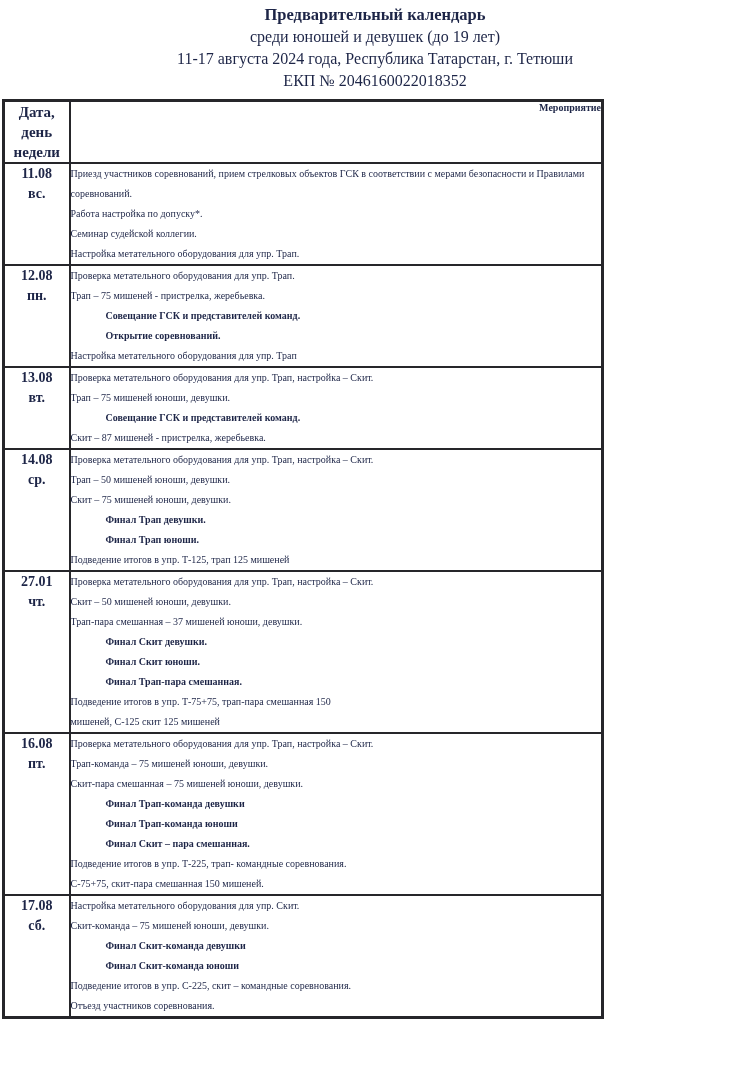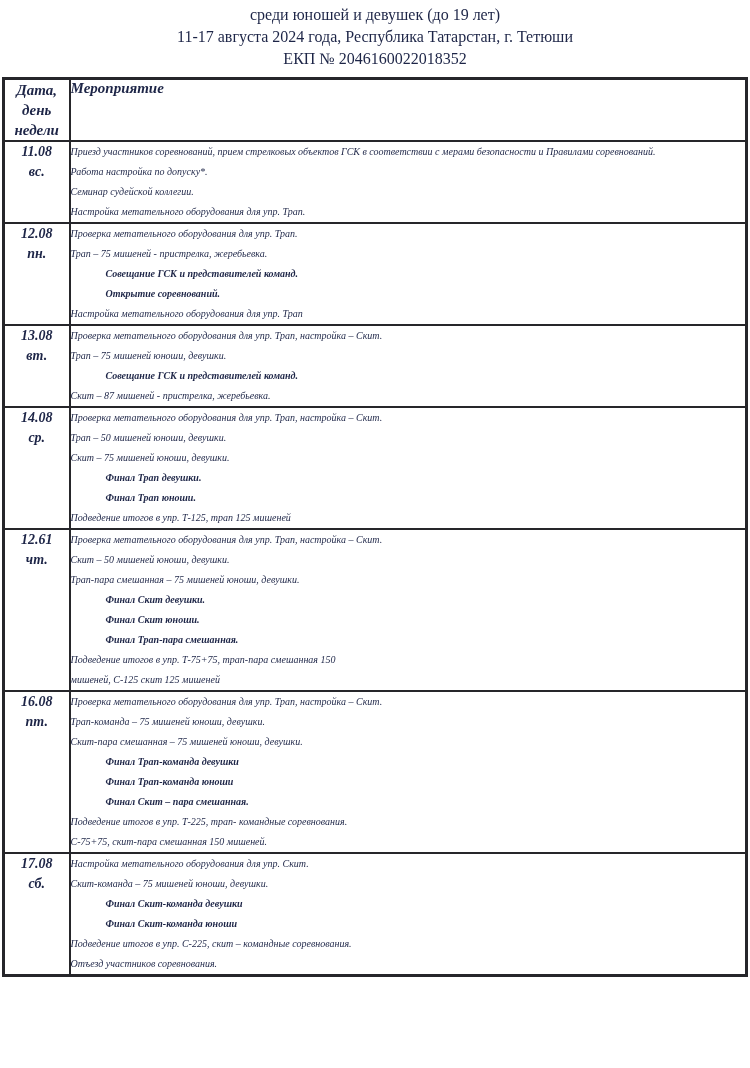--- a/index.html
+++ b/index.html
@@ -22,46 +22,45 @@
   .doc-header .hline {
     font-size: 16px;
     line-height: 22px;
   }
   .doc-header .hline.title {
     font-weight: bold;
     font-size: 16.5px;
   }
   table.calendar {
     border-collapse: collapse;
-    width: 746px;
+    width: 602px;
     margin: 7px 2px 0 2px;
     table-layout: fixed;
     border: 3px solid #26262a;
-    font-style: italic;
   }
   table.calendar th,
   table.calendar td {
     border: 2px solid #26262a;
     vertical-align: top;
     padding: 0;
   }
   th.date-col-header {
     width: 66px;
     font-weight: bold;
     font-size: 15px;
     line-height: 20px;
     text-align: center;
     white-space: pre-line;
     padding: 2px 1px;
     border-bottom-width: 3px;
   }
   th.event-col-header {
     font-weight: bold;
-    font-size: 15px;
-    text-align: left;
+    font-size: 10px;
+    text-align: right;
     vertical-align: middle;
     border-bottom-width: 3px;
   }
   td.date-cell {
     text-align: center;
     font-weight: bold;
     font-size: 14px;
     line-height: 20px;
     padding-top: 1px;
   }
@@ -72,20 +71,21 @@
   }
   .event-line { }
   .event-line.bold { font-weight: bold; margin-left: 35px; }
 </style>
 </head>
 <body>
 
 <div class="page">
 
   <header class="doc-header">
+    <div class="hline title">Предварительный календарь</div>
     <div class="hline">среди юношей и девушек (до 19 лет)</div>
     <div class="hline">11-17 августа 2024 года, Республика Татарстан, г. Тетюши</div>
     <div class="hline">ЕКП № 2046160022018352</div>
   </header>
 
   <table class="calendar">
     <thead>
       <tr>
         <th class="date-col-header">Дата,
 день
@@ -144,27 +144,27 @@
             <div class="event-line">Трап – 50 мишеней юноши, девушки.</div>
             <div class="event-line">Скит – 75 мишеней юноши, девушки.</div>
             <div class="event-line bold">Финал Трап девушки.</div>
             <div class="event-line bold">Финал Трап юноши.</div>
             <div class="event-line">Подведение итогов в упр. Т-125, трап 125 мишеней</div>
           </td>
   </tr>
 
   <tr>
     <td class="date-cell">
-      <div>12.61</div>
+      <div>27.01</div>
       <div>чт.</div>
     </td>
     <td class="event-cell">
             <div class="event-line">Проверка метательного оборудования для упр. Трап, настройка – Скит.</div>
             <div class="event-line">Скит – 50 мишеней юноши, девушки.</div>
-            <div class="event-line">Трап-пара смешанная – 75 мишеней юноши, девушки.</div>
+            <div class="event-line">Трап-пара смешанная – 37 мишеней юноши, девушки.</div>
             <div class="event-line bold">Финал Скит девушки.</div>
             <div class="event-line bold">Финал Скит юноши.</div>
             <div class="event-line bold">Финал Трап-пара смешанная.</div>
             <div class="event-line">Подведение итогов в упр. Т-75+75, трап-пара смешанная 150</div>
             <div class="event-line">мишеней, С-125 скит 125 мишеней</div>
           </td>
   </tr>
 
   <tr>
     <td class="date-cell">

